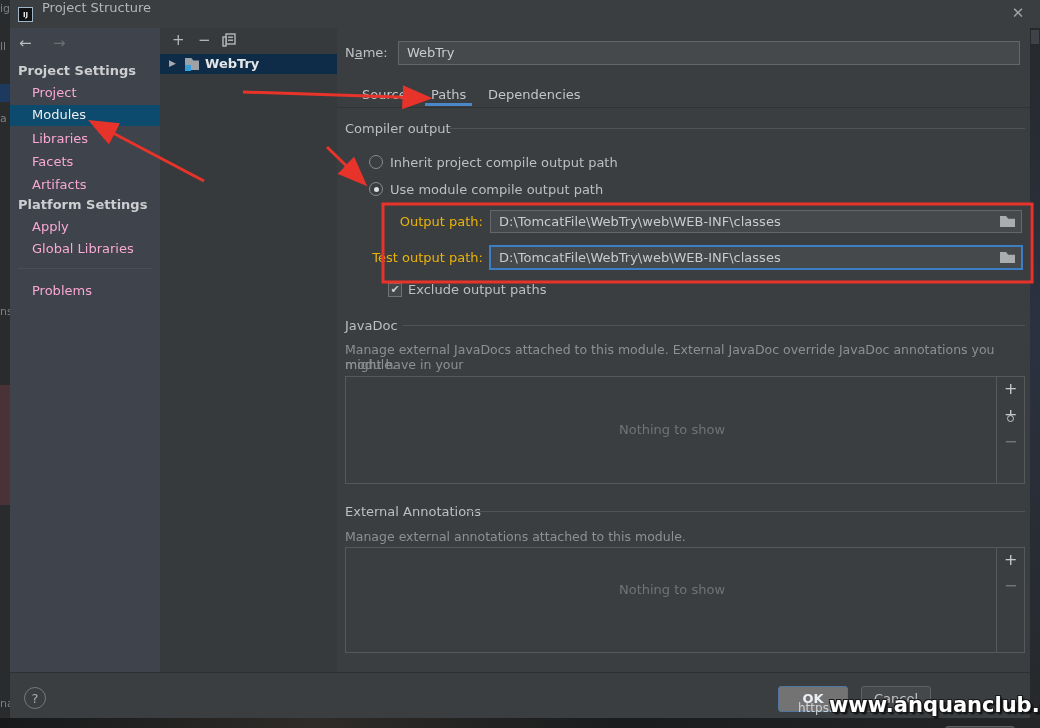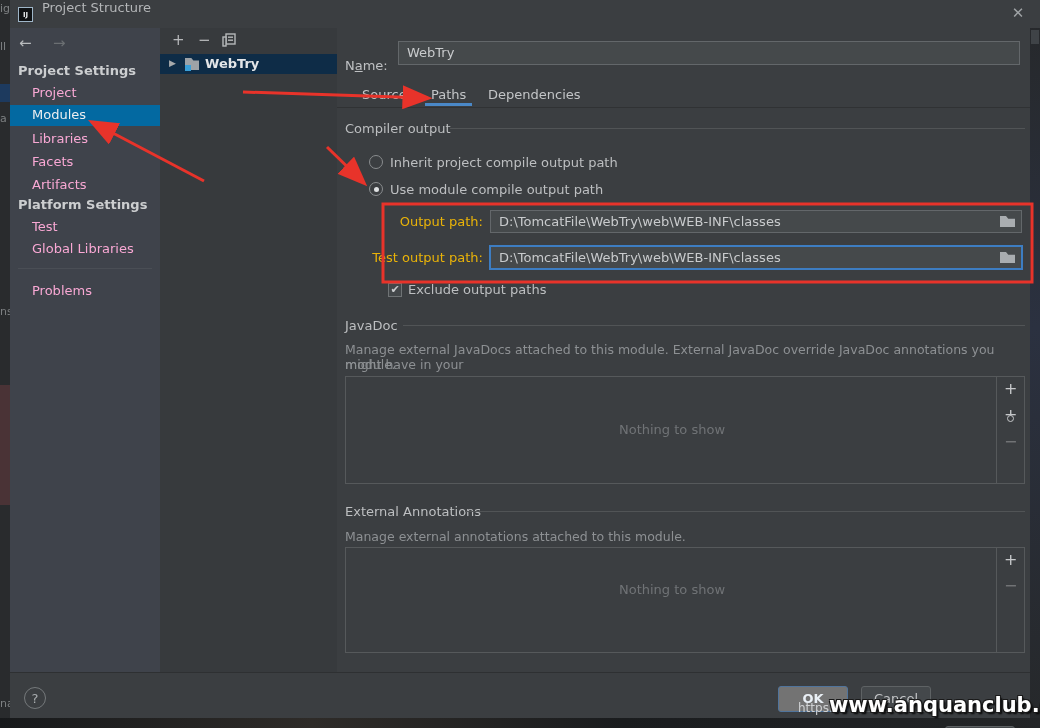--- a/index.html
+++ b/index.html
@@ -29,40 +29,40 @@
   .win-close { position:absolute; left:996px; top:4px; width:24px; height:20px; color:#9fa3a5;
                font-size:15px; text-align:center; cursor:pointer; }
 
   
   .sidebar { left:10px; top:28px; width:150px; height:644px; background:#3f434b; }
   .nav-arrow { position:absolute; top:6px; font-size:15px; }
   .nav-back { left:9px; color:#b9bcbe; }
   .nav-fwd  { left:43px; color:#6b6f72; }
   .side-hdr { position:absolute; left:8px; font-weight:bold; color:#ccced0; }
   .side-item { position:absolute; left:22px; color:#f9a8d4; cursor:pointer; }
-  .side-sel-row { position:absolute; left:0; top:77px; width:150px; height:21px; background:#0369a1; }
+  .side-sel-row { position:absolute; left:0; top:77px; width:150px; height:21px; background:#0c4a6e; }
   .side-sel-row span { position:absolute; left:22px; top:2px; color:#eceef0; }
   .side-sep { position:absolute; left:8px; top:240px; width:134px; border-top:1px solid #4a4e55; }
 
   
   .treepanel { left:160px; top:28px; width:177px; height:644px; background:#373a3d; }
   .tree-tb-icon { position:absolute; top:3px; color:#b6b8ba; font-size:15px; cursor:pointer; }
   .tree-row { position:absolute; left:0; top:26px; width:177px; height:20px; background:#0e2c47; }
   .tree-expander { position:absolute; left:9px; top:4px; font-size:9px; color:#a8aaac; }
   .mod-icon { position:absolute; left:25px; top:4px; width:14px; height:12px; }
   .mod-icon .folder { position:absolute; left:0; top:0; width:14px; height:12px; background:#9da2a7;
                       clip-path:polygon(0 0,45% 0,60% 20%,100% 20%,100% 100%,0 100%); }
   .mod-icon .blue { position:absolute; left:0; bottom:-1px; width:6px; height:6px; background:#3a9fd8; }
   .tree-label { position:absolute; left:45px; top:2px; color:#e4e6e8; font-weight:600; }
   .v-divider { left:337px; top:28px; width:1px; height:644px; background:#2b2d2f; }
 
   
   .main { left:337px; top:28px; width:693px; height:644px; background:#3b3e41; }
   .mn { position:absolute; }
-  .name-label { left:8px; top:30px; color:#bfc1c3; }
+  .name-label { left:8px; top:17px; color:#bfc1c3; }
   .name-label u { text-decoration:underline; }
   .textfield { background:#45494b; border:1px solid #63676a; color:#c9cbcd;
                padding:3px 8px 0 8px; font-size:13px; }
   .name-field { left:61px; top:13px; width:622px; height:24px; }
   .tab { top:59px; color:#c3c5c7; cursor:pointer; }
   .tab-underline { left:88px; top:75px; width:47px; height:3px; background:#4a88c7; }
   .tab-sep { left:0; top:79px; width:693px; border-top:1px solid #303234; }
   .section-title { color:#bdbfc1; }
   .section-line { border-top:1px solid #515456; }
   .radio { width:14px; height:14px; border:1px solid #8a8d8f; border-radius:50%;
@@ -142,21 +142,21 @@
     <span class="side-hdr" style="top:35px">Project Settings</span>
     <span class="side-item" style="top:57px">Project</span>
     <div class="side-sel-row">
       <span>Modules</span>
     </div>
     <span class="side-item" style="top:103px">Libraries</span>
     <span class="side-item" style="top:126px">Facets</span>
     <span class="side-item" style="top:149px">Artifacts</span>
 
     <span class="side-hdr" style="top:169px">Platform Settings</span>
-    <span class="side-item" style="top:191px">Test</span>
+    <span class="side-item" style="top:191px">Apply</span>
     <span class="side-item" style="top:213px">Global Libraries</span>
 
     <div class="side-sep"></div>
     <span class="side-item" style="top:255px">Problems</span>
   </div>
 
   <div class="abs treepanel">
     <span class="tree-tb-icon" style="left:12px">+</span>
     <span class="tree-tb-icon" style="left:38px">−</span>
     <span class="tree-tb-icon" style="left:62px; top:5px">

